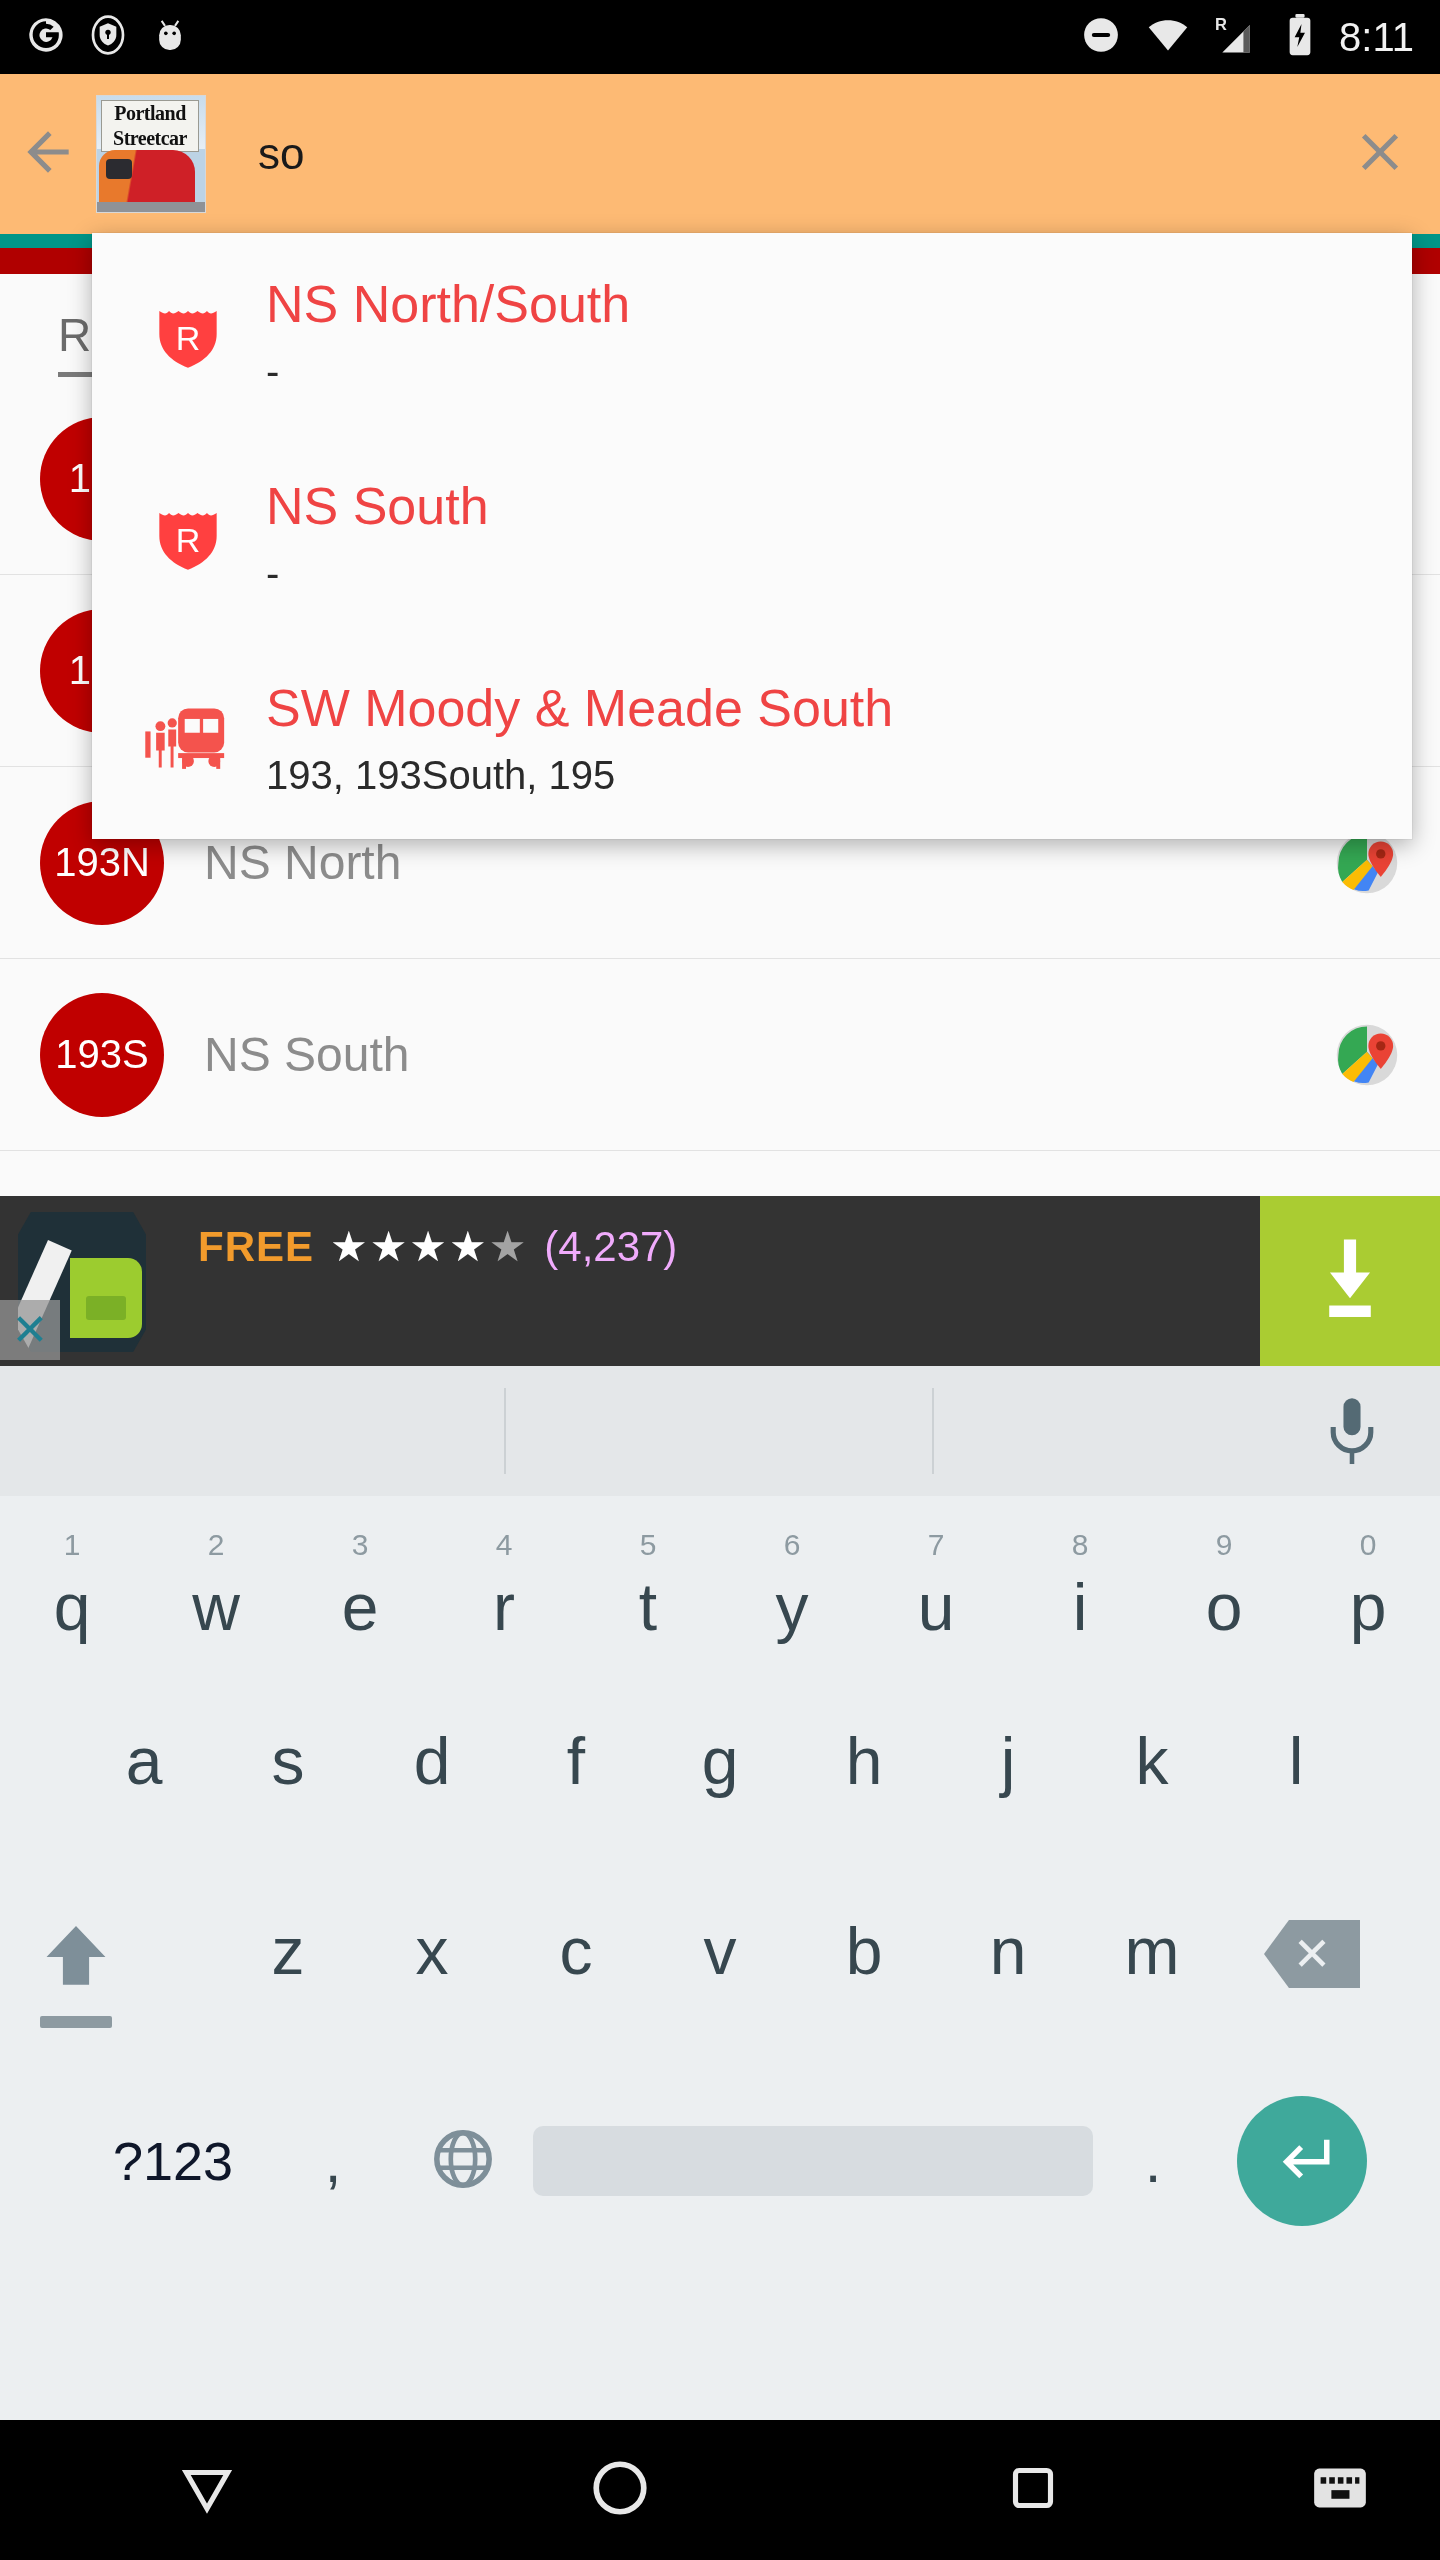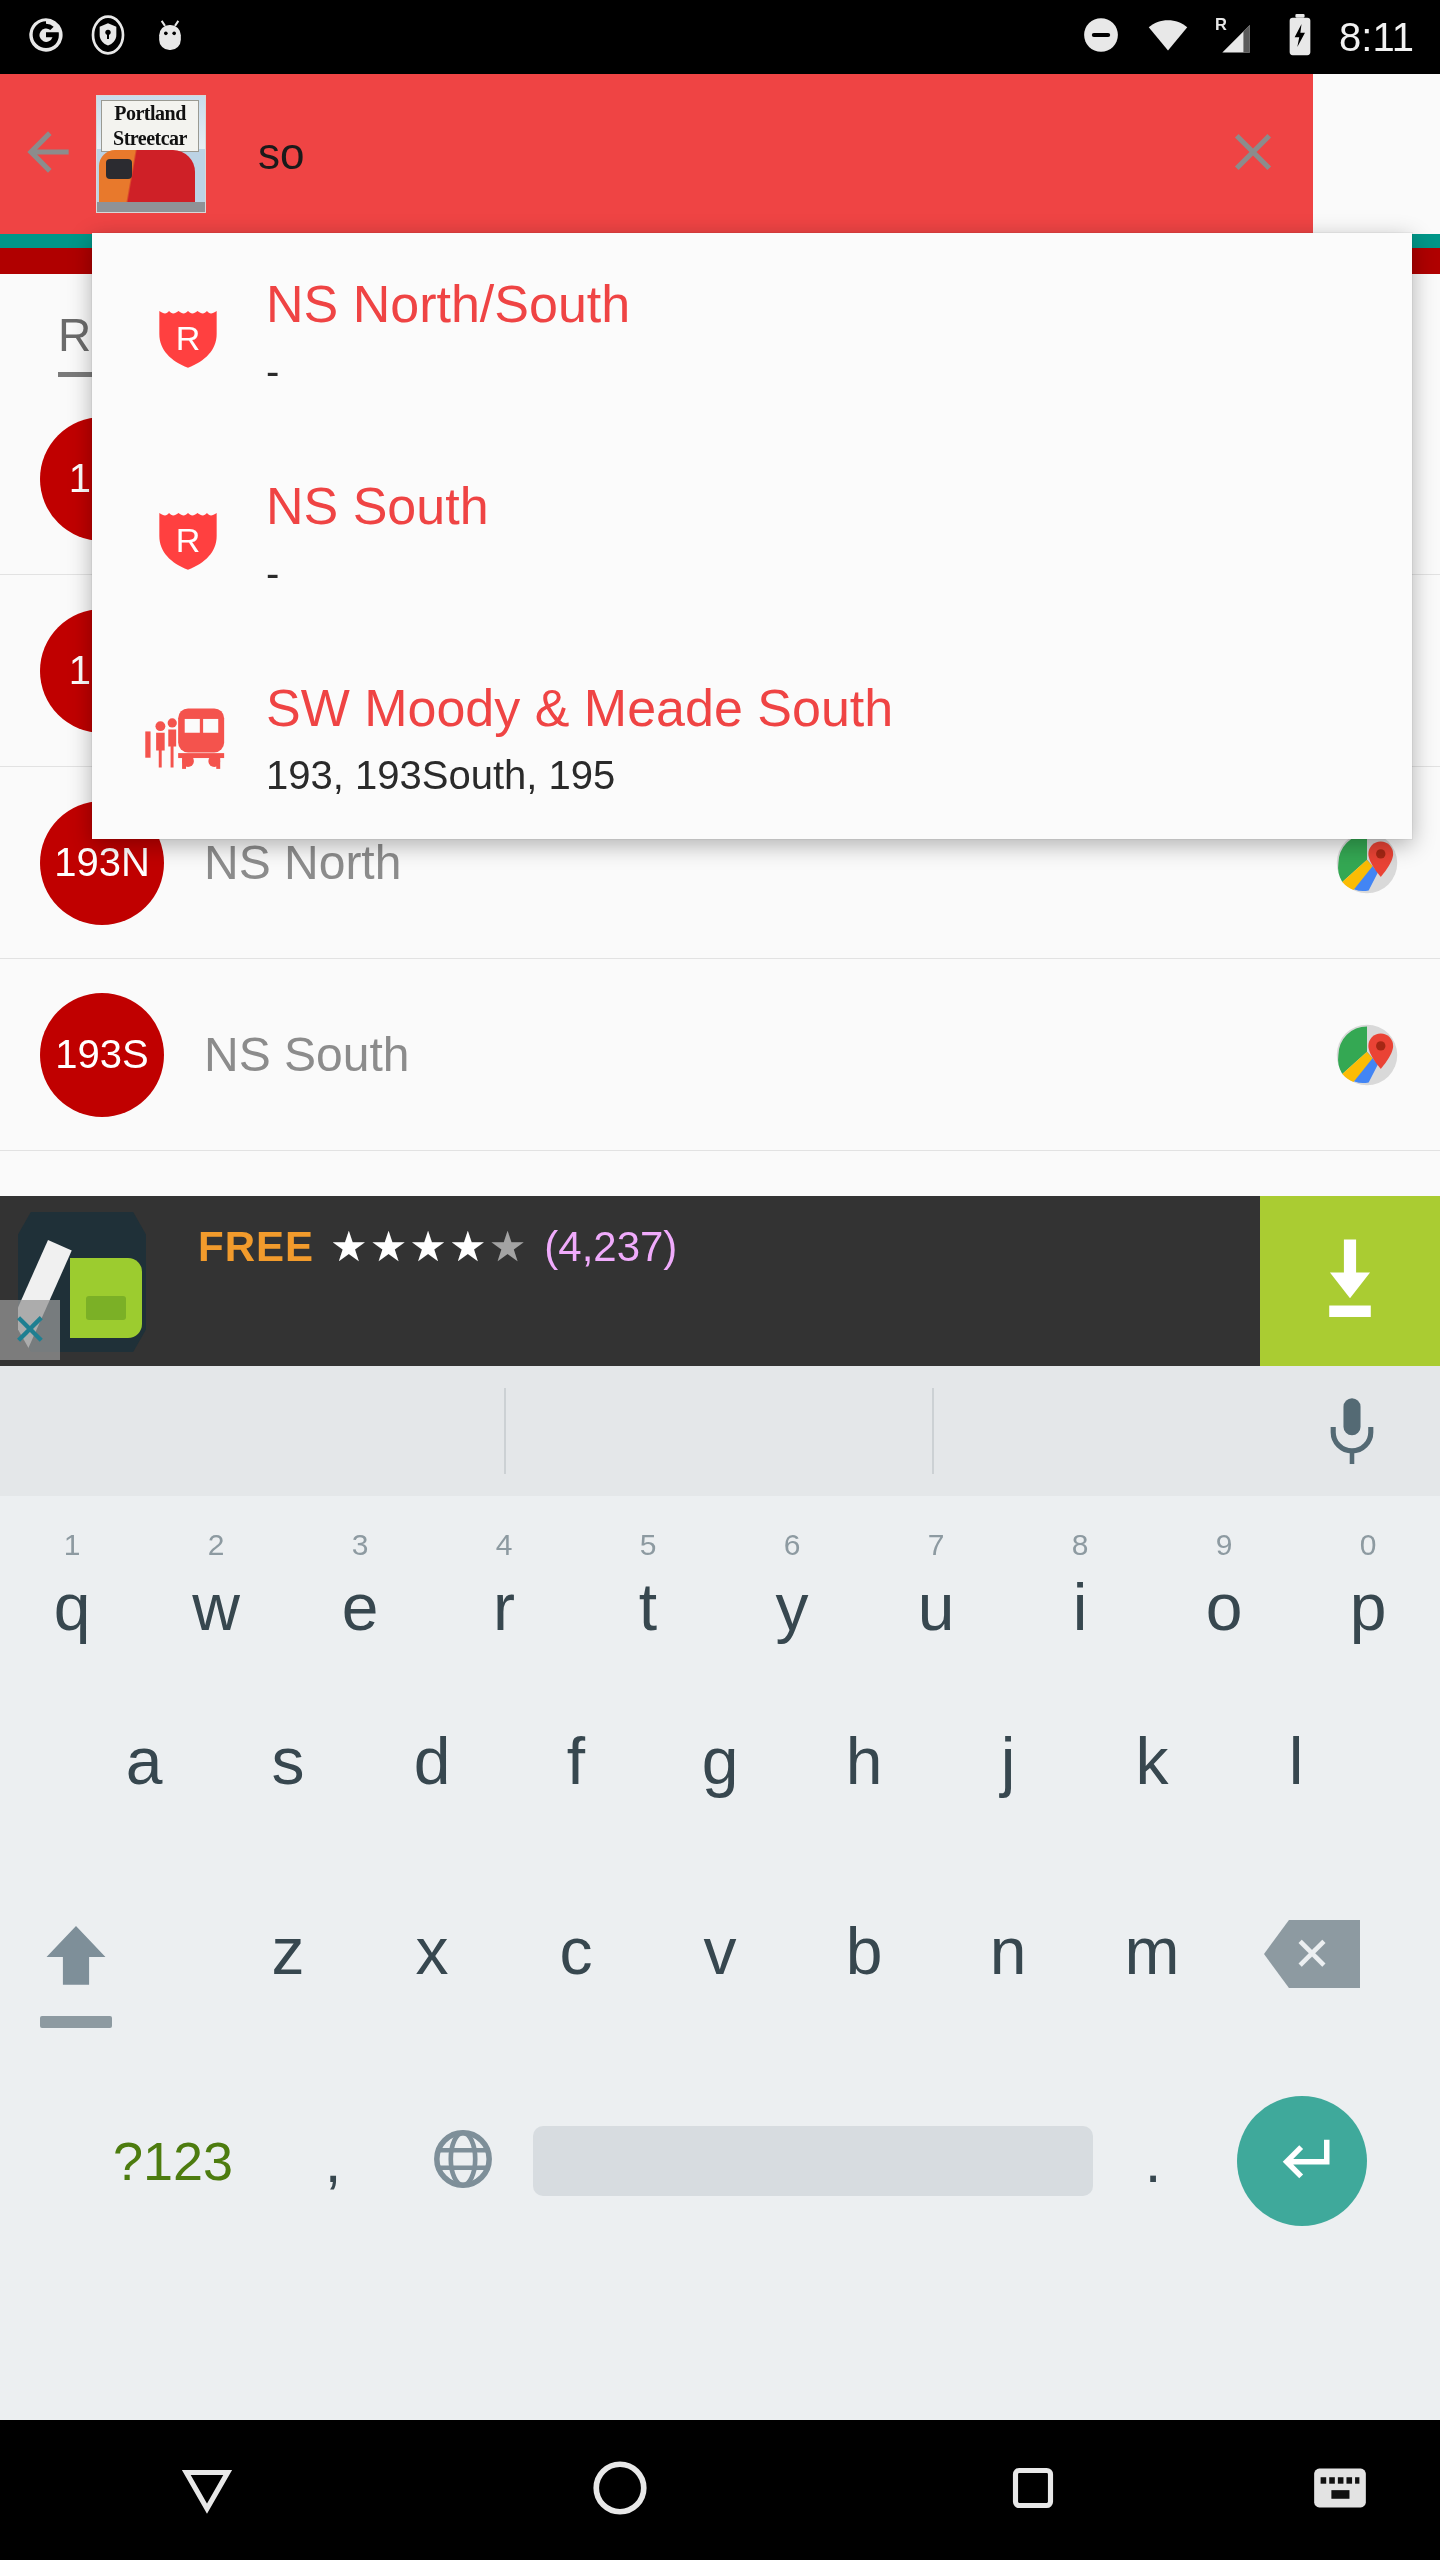--- a/index.html
+++ b/index.html
@@ -17,22 +17,22 @@
     background:#000; display:flex; align-items:center;
     padding:0 26px; color:#e8e8e8;
   }
   #status-left{ display:flex; align-items:center; gap:22px; }
   #status-right{ margin-left:auto; display:flex; align-items:center; gap:22px; }
   .sb-ico{ display:block; }
   #clock{ font-size:40px; font-weight:400; letter-spacing:0px; color:#f2f2f2; }
 
   
   #search-bar{
-    position:absolute; top:74px; left:0; width:1313px; height:160px;
-    background:#ef4444; display:flex; align-items:center;
+    position:absolute; top:74px; left:0; width:1440px; height:160px;
+    background:#fdba74; display:flex; align-items:center;
   }
   #back-btn{ width:96px; display:flex; justify-content:center; align-items:center; }
   #app-thumb{
     width:110px;height:118px; position:relative; overflow:hidden;
     border:1px solid #d8d8d8; background:#bcd3e5; flex:none;
   }
   .thumb-sky{ position:absolute;left:0;top:0;width:100%;height:46%;
      background:linear-gradient(#c8dcec,#e6eef5); }
   .thumb-sign{
     position:absolute; left:4px; top:4px; right:6px; height:52px;
@@ -160,21 +160,21 @@
   }
   .key .glyph{ line-height:1; }
   #row2{ padding-left:0; }
   #shift-key, #backspace-key{ width:176px; display:flex; align-items:flex-start; justify-content:center; padding-top:44px; }
   #shift-bar{ width:72px;height:12px;background:#8d9aa1;margin-top:18px;border-radius:2px;}
   #bk-box{ width:96px;height:68px; background:#8d9aa1;
     clip-path:polygon(26% 0,100% 0,100% 100%,26% 100%,0 50%);
     display:flex; align-items:center; justify-content:center;
     color:#eceff1; font-size:46px; }
   #row4{ display:flex; align-items:center; justify-content:center; gap:0; }
-  #k-sym{ width:200px; text-align:center; font-size:54px; color:#4d7c0f; }
+  #k-sym{ width:200px; text-align:center; font-size:54px; color:#0f172a; }
   #k-comma{ width:120px; text-align:center; font-size:60px; color:#37474f; }
   #k-globe{ width:140px; display:flex; justify-content:center; align-items:center; }
   #k-space{ width:560px; height:70px; background:#d7dce0; border-radius:10px; }
   #k-period{ width:120px; text-align:center; font-size:60px; color:#37474f; }
   #k-enter{
     width:130px;height:130px;border-radius:50%;background:#3fa99b;
     display:flex;align-items:center;justify-content:center; margin-left:24px;
   }
 
   

